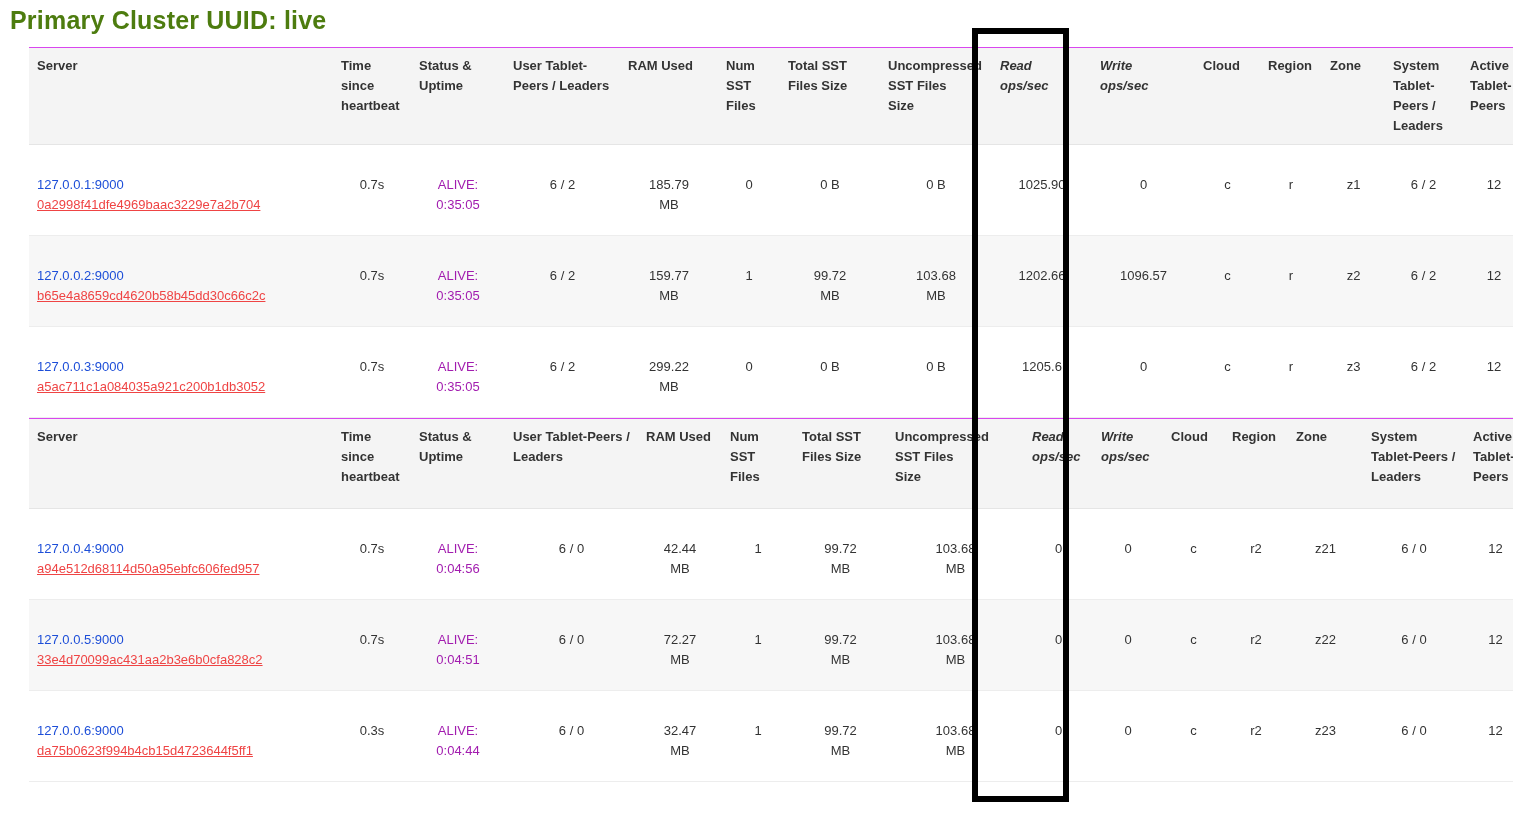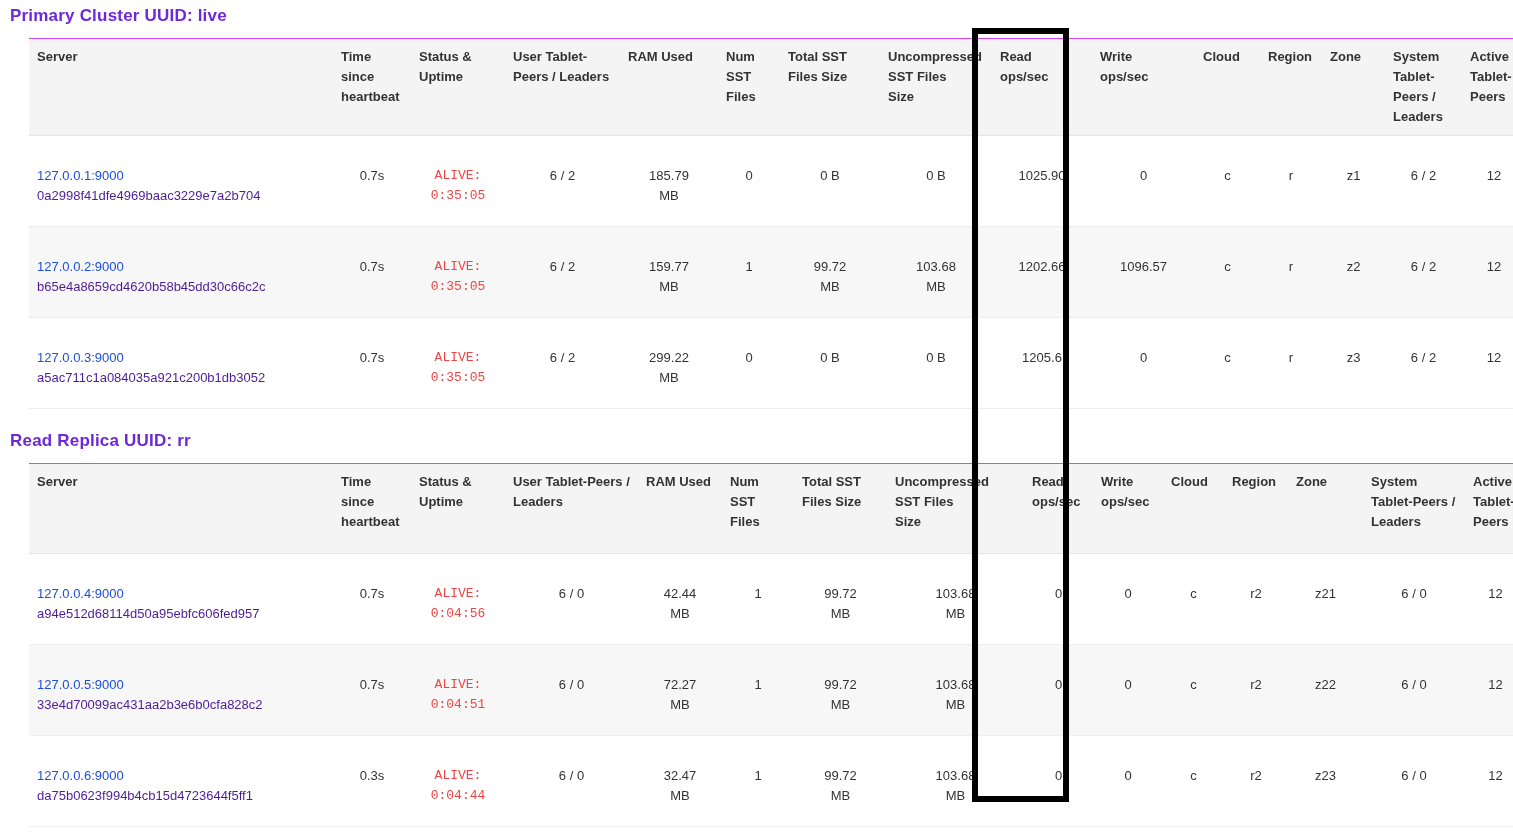--- a/index.html
+++ b/index.html
@@ -4,21 +4,21 @@
 <style>
   * { box-sizing: border-box; }
   html, body { margin: 0; padding: 0; }
   body {
     width: 1513px; height: 833px; overflow: hidden; position: relative;
     background: #ffffff; color: #333333;
     font-family: "Liberation Sans", "DejaVu Sans", sans-serif;
     font-size: 13px; padding: 4px 8px;
   }
   h2.section-title {
-    font-size: 17px; font-weight: bold; color: #6d28d9;
+    font-size: 25px; font-weight: bold; color: #4d7c0f;
     margin: 2px 0 12px 2px; letter-spacing: 0.2px;
   }
   section.section--replica h2.section-title { margin-top: 22px; }
 
   table.servers-table {
     border-collapse: collapse; table-layout: fixed; width: 1497px;
     border-top: 1px solid #d946ef;
     margin-left: 21px;
   }
   thead th {
@@ -30,30 +30,30 @@
     vertical-align: top; text-align: center;
     padding: 30px 8px 20px; line-height: 20px;
     border-top: 1px solid #ededed;
   }
   tbody tr:first-child td { border-top: none; }
   tbody tr:nth-child(even) { background: #f7f7f7; }
   tbody tr:last-child td { border-bottom: 1px solid #ededed; }
 
   td.server-cell { text-align: left; }
   a.server-link { color: #1d4ed8; text-decoration: none; cursor: pointer; }
-  .uuid { color: #4c1d95; }
-  td.status-cell { color: #ef4444; font-family: Liberation Mono, monospace; }
+  .uuid { color: #ef4444; text-decoration: underline; }
+  td.status-cell { color: #a21caf; }
 
   
   .wrap { display: inline-block; max-width: 54px; text-align: center; }
   .t1 .wrap-sys { display: inline-block; max-width: 26px; text-align: center; }
 
   
   th:nth-child(7) .col-label, th:nth-child(8) .col-label { display: inline-block; max-width: 64px; }
-  th:nth-child(9) .col-label, th:nth-child(10) .col-label { display: inline-block; max-width: 48px; }
+  th:nth-child(9) .col-label, th:nth-child(10) .col-label { display: inline-block; max-width: 48px; font-style: italic; }
 
   
   .t1 col:nth-child(1){width:304px}.t1 col:nth-child(2){width:78px}
   .t1 col:nth-child(3){width:94px}.t1 col:nth-child(4){width:115px}
   .t1 col:nth-child(5){width:98px}.t1 col:nth-child(6){width:62px}
   .t1 col:nth-child(7){width:100px}.t1 col:nth-child(8){width:112px}
   .t1 col:nth-child(9){width:100px}.t1 col:nth-child(10){width:103px}
   .t1 col:nth-child(11){width:65px}.t1 col:nth-child(12){width:62px}
   .t1 col:nth-child(13){width:63px}.t1 col:nth-child(14){width:77px}
   .t1 col:nth-child(15){width:64px}
@@ -184,21 +184,20 @@
     <td>r</td>
     <td>z3</td>
     <td><span class="wrap-sys">6 / 2</span></td>
     <td>12</td>
   </tr>
       </tbody>
   </table>
 </section>
 
 <section class="section--replica">
-  <h2 class="section-title">Read Replica UUID: rr</h2>
   <table class="servers-table t2">
     <colgroup>
       <col>
         <col>
         <col>
         <col>
         <col>
         <col>
         <col>
         <col>

